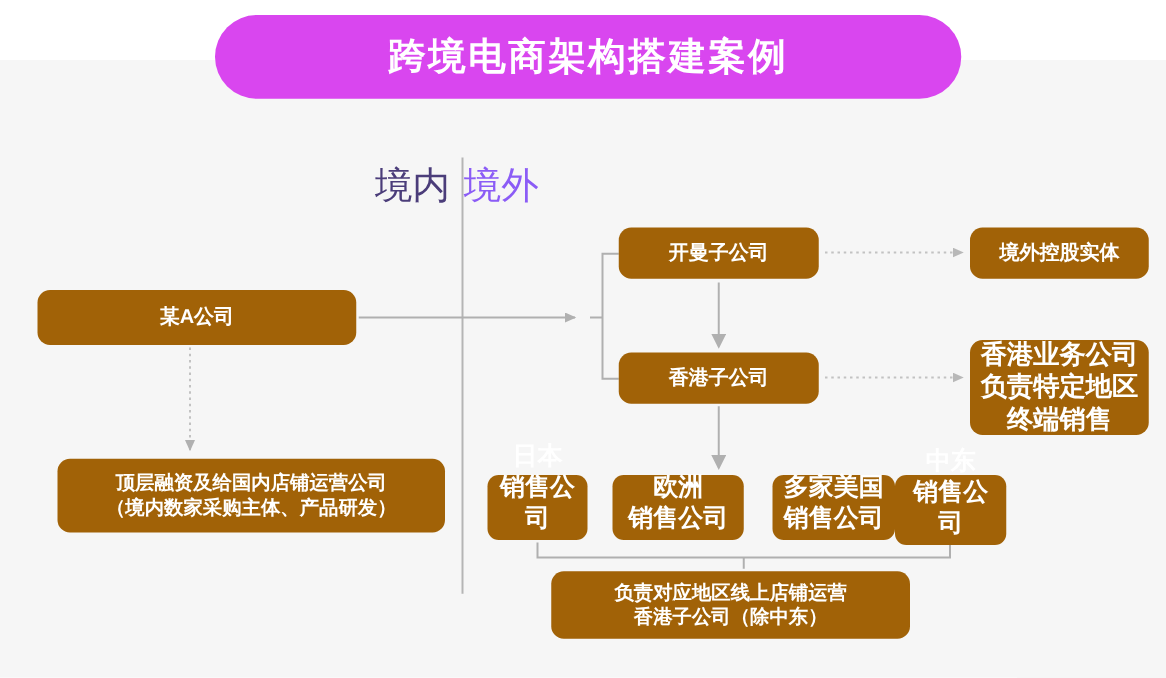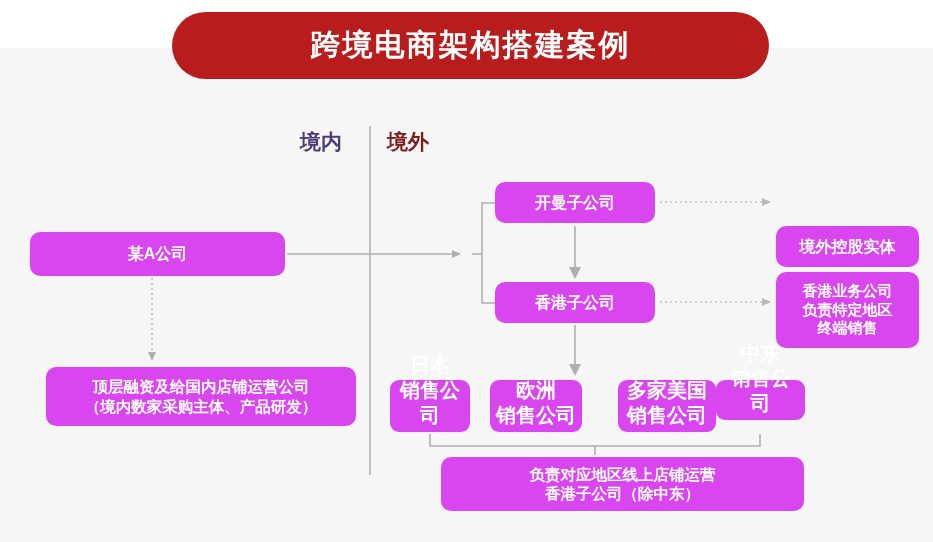--- a/index.html
+++ b/index.html
@@ -34,51 +34,51 @@
     width: 933px;
     height: 542px;
     pointer-events: none;
   }
   .title-banner {
     position: absolute;
     left: 172px;
     top: 12px;
     width: 597px;
     height: 67px;
-    background: #b91c1c;
+    background: #d946ef;
     border-radius: 34px;
     display: flex;
     align-items: center;
     justify-content: center;
   }
   .title-banner .title-text {
     color: #ffffff;
     font-size: 30px;
     font-weight: bold;
     letter-spacing: 2px;
   }
   .region-label {
     position: absolute;
-    font-size: 21px;
-    font-weight: bold;
+    font-size: 30px;
+    font-weight: normal;
     white-space: nowrap;
   }
   .region-domestic {
     left: 300px;
     top: 128px;
     color: #4b3d7a;
   }
   .region-overseas {
-    left: 387px;
+    left: 371px;
     top: 128px;
-    color: #7f1d1d;
+    color: #8b5cf6;
   }
   .node {
     position: absolute;
-    background: #d946ef;
+    background: #a16207;
     border-radius: 10px;
     color: #ffffff;
     display: flex;
     align-items: center;
     justify-content: center;
     text-align: center;
     font-size: 16px;
     font-weight: bold;
     line-height: 1.25;
     box-sizing: border-box;
@@ -92,28 +92,28 @@
   .node .lines {
     display: block;
   }
   .node .lines > span {
     display: block;
   }
   
   #node-a-company      { left: 30px;  top: 232px; width: 255px; height: 44px; }
   #node-top-financing  { left: 14px;  top: 367px; width: 310px; height: 59px; font-size: 15.5px; margin-left: 32px; }
   #node-cayman         { left: 495px; top: 182px; width: 160px; height: 41px; }
-  #node-overseas-hold  { left: 776px; top: 182px; width: 143px; height: 41px; margin-top: 44px; }
+  #node-overseas-hold  { left: 776px; top: 182px; width: 143px; height: 41px; }
   #node-hongkong       { left: 495px; top: 282px; width: 160px; height: 41px; justify-content: center; }
-  #node-hk-business    { left: 776px; top: 272px; width: 143px; height: 76px; font-size: 15px; }
+  #node-hk-business    { left: 776px; top: 272px; width: 143px; height: 76px; font-size: 21px; }
   #node-japan          { left: 390px; top: 380px; width: 80px;  height: 52px; }
-  #node-europe         { left: 490px; top: 380px; width: 92px;  height: 52px; }
+  #node-europe         { left: 490px; top: 380px; width: 105px;  height: 52px; }
   #node-usa            { left: 618px; top: 380px; width: 98px;  height: 52px; }
-  #node-middleeast     { left: 716px; top: 380px; width: 89px;  height: 40px; }
-  #node-bottom-desc    { left: 441px; top: 457px; width: 363px; height: 54px; font-size: 15.5px; }
+  #node-middleeast     { left: 716px; top: 380px; width: 89px;  height: 56px; }
+  #node-bottom-desc    { left: 441px; top: 457px; width: 287px; height: 54px; font-size: 15.5px; }
 </style>
 </head>
 <body>
 
 <div id="canvas">
 
   <div class="bg-panel"></div>
 
   <svg class="wires" viewBox="0 0 933 542">
     <defs>

